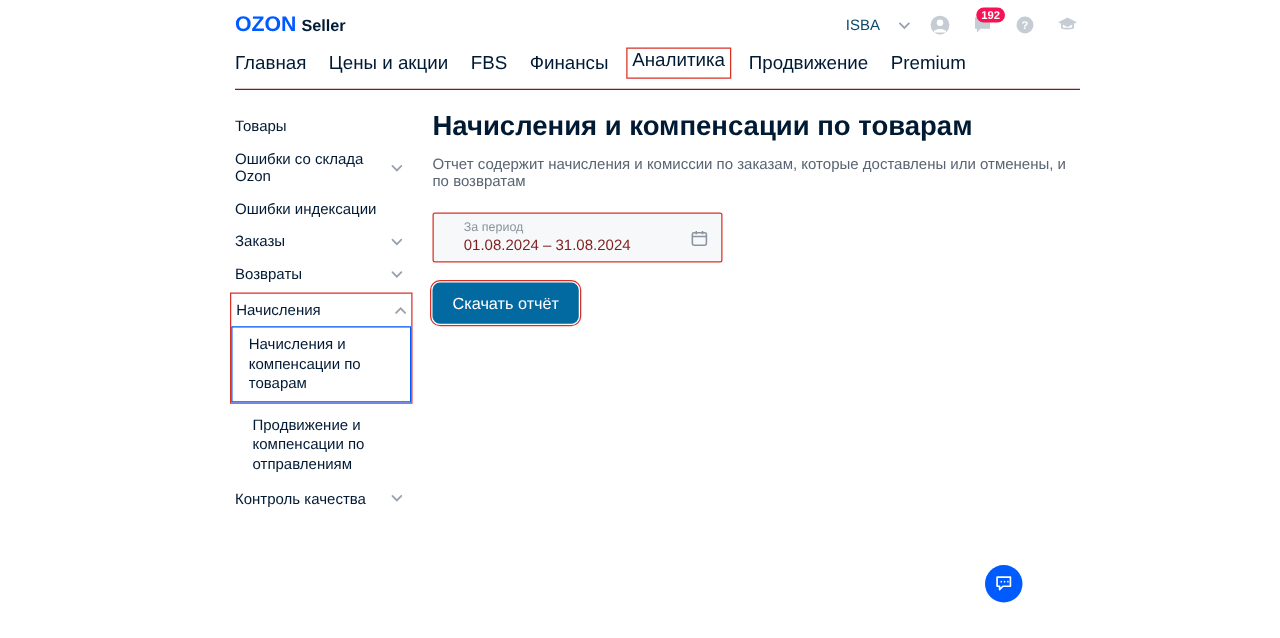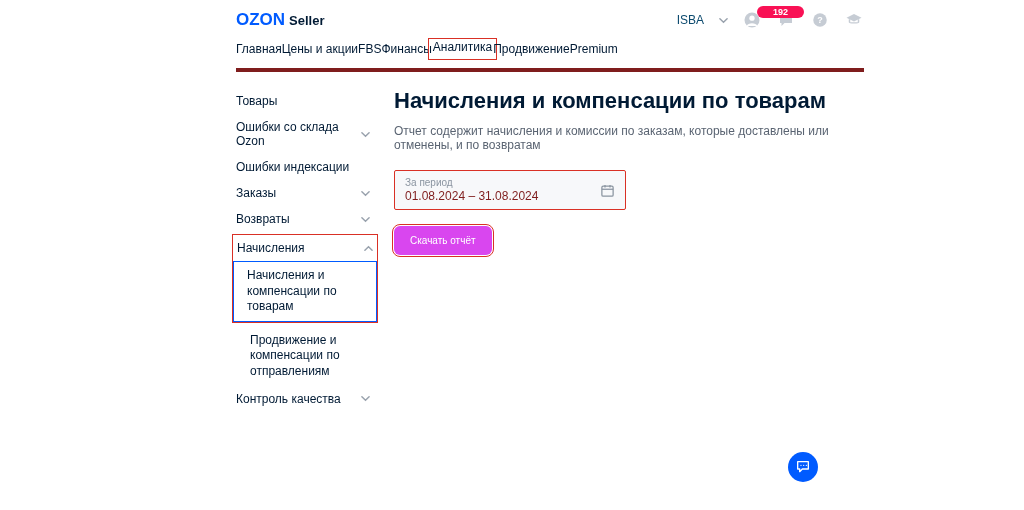--- a/index.html
+++ b/index.html
@@ -10,21 +10,20 @@
     font-size: 13px;
   }
   .container {
     width: 1024px;
     margin: 0 auto;
     padding: 0 0;
   }
   .inner {
     padding-left: 188px;
     padding-right: 160px;
-    margin-left: 48px;
   }
   
   .header {
     display: flex;
     align-items: center;
     justify-content: space-between;
     padding: 10px 0 2px 0;
   }
   .logo {
     display: flex;
@@ -62,30 +61,31 @@
     cursor: pointer;
     position: relative;
   }
   .badge {
     position: absolute;
     top: -4px; right: -8px;
     background: #f91155;
     color: #fff;
     font-size: 9px;
     font-weight: 700;
-    padding: 1px 16px;
+    padding: 1px 4px;
     border-radius: 8px;
     line-height: 10px;
   }
   
   .nav {
     display: flex;
+    gap: 18px;
     padding: 8px 0 10px 0;
-    border-bottom: 4px solid #7f1d1d;
-    font-size: 12px;
+    border-bottom: 1px solid #7f1d1d;
+    font-size: 15px;
     color: #001a34;
   }
   .nav-item {
     cursor: pointer;
     color: #001a34;
     padding: 2px 0;
   }
   .nav-item.active-box {
     border: 1px solid #d93025;
     padding: 1px 4px;
@@ -147,21 +147,21 @@
   }
   .desc {
     font-size: 12px;
     color: #5a6472;
     margin-bottom: 18px;
   }
   .date-box {
     border: 1px solid #d93025;
     border-radius: 2px;
     background: #f7f8fa;
-    padding: 6px 10px 6px 10px;
+    padding: 6px 10px 6px 24px;
     width: 232px;
     display: flex;
     justify-content: space-between;
     align-items: center;
     cursor: pointer;
     margin-bottom: 16px;
   }
   .date-box-inner {
     display: flex;
     flex-direction: column;
@@ -172,24 +172,24 @@
     color: #8a94a0;
   }
   .date-value {
     font-size: 12px;
     color: #7f1d1d;
   }
   .cal-icon {
     color: #8a94a0;
   }
   .download-btn {
-    background: #d946ef;
+    background: #0369a1;
     color: #fff;
     border: none;
-    font-size: 10px;
+    font-size: 13px;
     font-weight: 500;
     padding: 9px 16px;
     border-radius: 6px;
     cursor: pointer;
     outline: 1px solid #d93025;
     outline-offset: 1px;
   }
   
   .chat-bubble {
     position: fixed;

